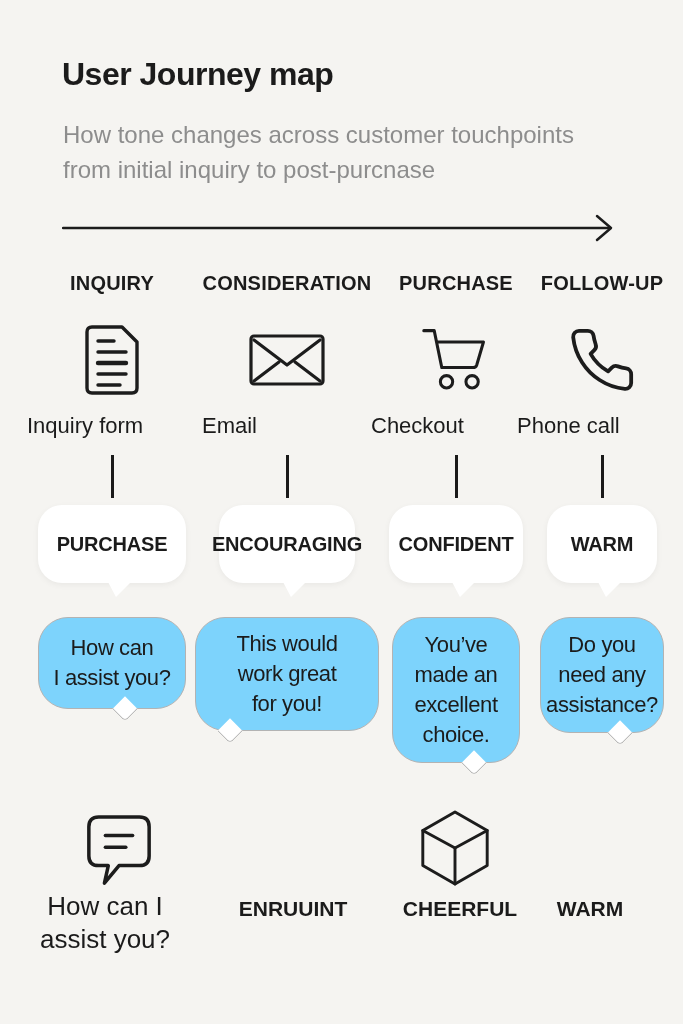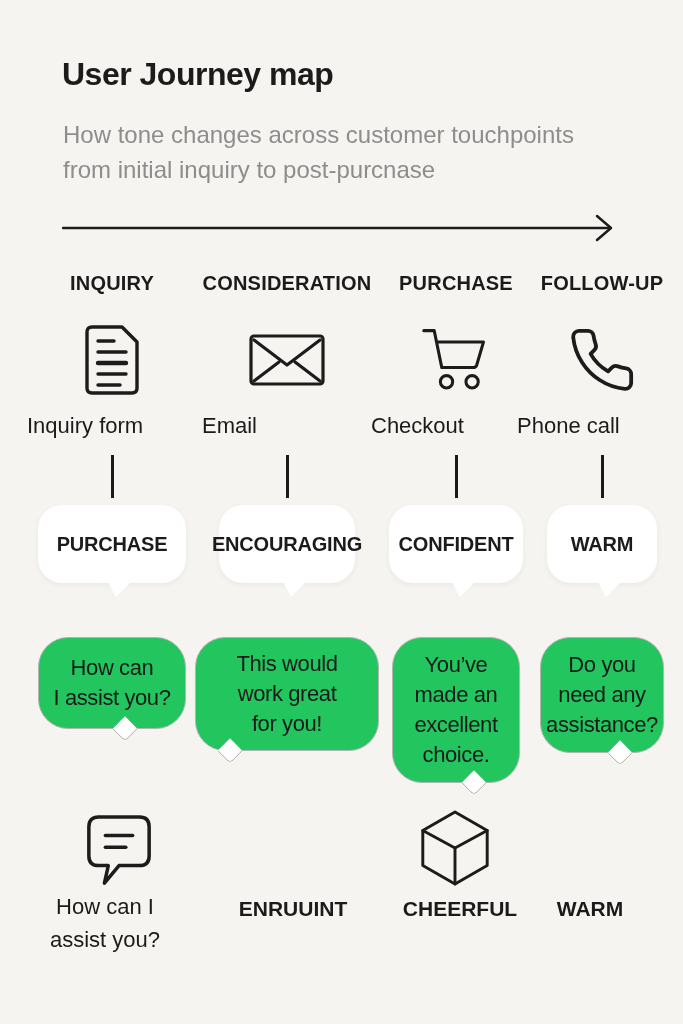--- a/index.html
+++ b/index.html
@@ -64,22 +64,22 @@
   .badge-tail {
     position: absolute; bottom: -14px; left: 50%; margin-left: -4px;
     width: 0; height: 0;
     border-left: 8px solid transparent;
     border-right: 15px solid transparent;
     border-top: 15px solid #ffffff;
   }
   
   .quote-bubble {
     position: absolute; top: 347px; left: 50%; transform: translateX(-50%);
-    background: #22c55e; border: 1.5px solid #b3b3b3; border-radius: 30px;
-    display: flex; align-items: center; justify-content: center; margin-top: 20px;
+    background: #7dd3fc; border: 1.5px solid #b3b3b3; border-radius: 30px;
+    display: flex; align-items: center; justify-content: center;
   }
   .col-1 .quote-bubble { width: 148px; height: 92px; }
   .col-2 .quote-bubble { width: 184px; height: 114px; }
   .col-3 .quote-bubble { width: 128px; height: 146px; }
   .col-4 .quote-bubble { width: 124px; height: 116px; align-items: center; }
   .quote-text {
     text-align: center; font-size: 22px; line-height: 30px; letter-spacing: -0.4px;
     color: #1b1b1b; white-space: pre-line;
   }
   .bubble-tail {
@@ -91,21 +91,21 @@
   }
   .col-1 .bubble-tail { left: 53%; }
   .col-2 .bubble-tail { left: 14%; }
   .col-3 .bubble-tail { left: 57%; }
   .col-4 .bubble-tail { left: 57%; }
   
   .bottom-chat-icon { position: absolute; left: 84px; top: 812px; }
   .bottom-cube-icon { position: absolute; left: 416px; top: 808px; }
   .chat-caption {
     position: absolute; left: 25px; top: 890px; width: 160px;
-    text-align: center; font-size: 22px; line-height: 33px; color: #1b1b1b;
+    text-align: center; font-size: 26px; line-height: 33px; color: #1b1b1b;
     white-space: pre-line;
   }
   .bottom-label {
     position: absolute; top: 897px; width: 170px;
     text-align: center; font-size: 21px; font-weight: 700; color: #1b1b1b;
   }
   .bl-1 { left: 208px; }
   .bl-2 { left: 375px; }
   .bl-3 { left: 505px; }
 </style>

